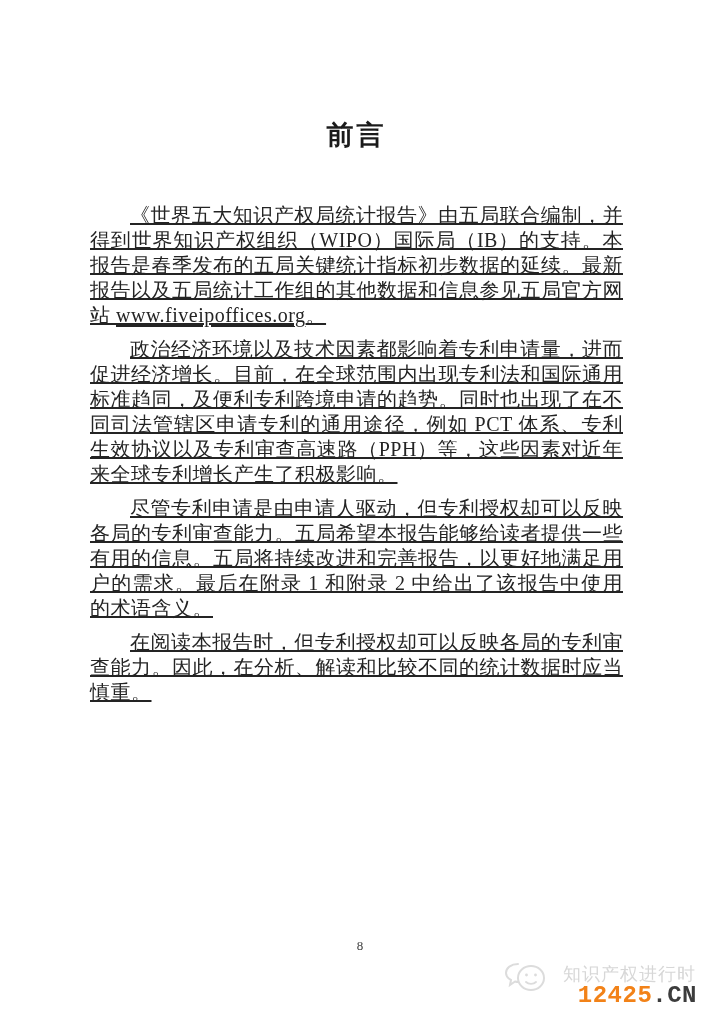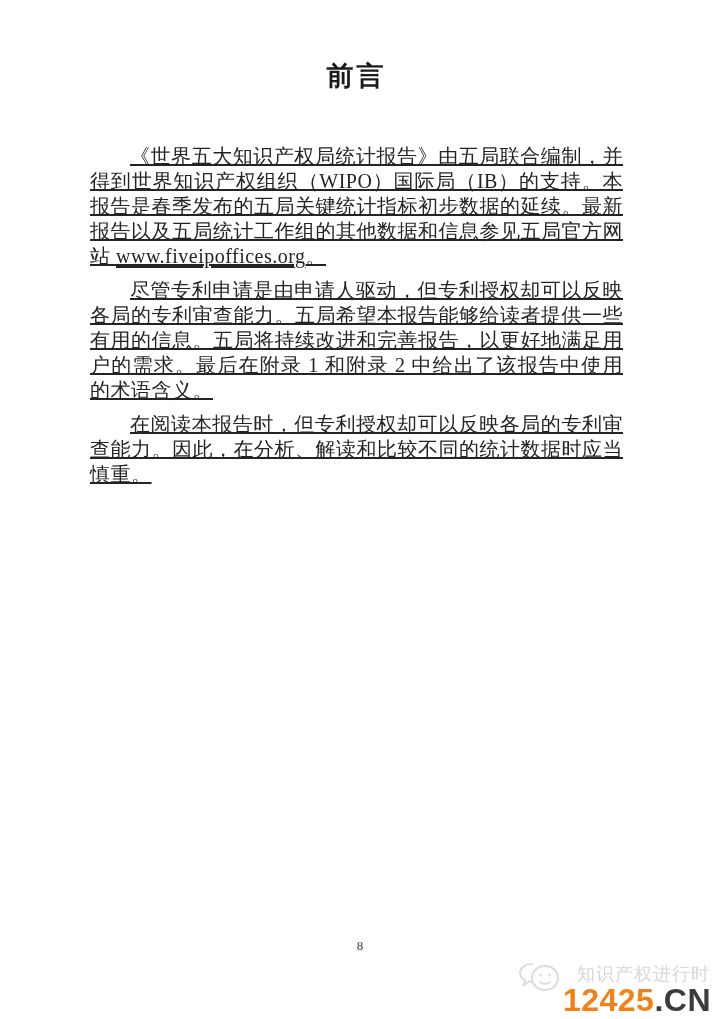--- a/index.html
+++ b/index.html
@@ -16,21 +16,21 @@
     font-family: "Liberation Serif", "DejaVu Serif", serif;
   }
   .content {
     position: absolute;
     left: 90px;
     top: 0;
     width: 533px;
   }
   .doc-title {
     margin: 0;
-    padding-top: 58px;
+    padding-top: 117px;
     padding-bottom: 50px;
     text-align: center;
     font-size: 27px;
     font-weight: bold;
     letter-spacing: 3px;
     color: #1a1a1a;
   }
   .para {
     margin: 0 0 9px 0;
     font-size: 20px;
@@ -51,21 +51,21 @@
     position: absolute;
     left: 0;
     right: 0;
     top: 938px;
     text-align: center;
     font-size: 13px;
     color: #3a3a3a;
   }
   .watermark {
     position: absolute;
-    right: 6px;
+    right: 20px;
     top: 956px;
     width: 200px;
     height: 60px;
     font-family: "Liberation Sans", sans-serif;
   }
   .wm-icon {
     position: absolute;
     left: 4px;
     top: 4px;
   }
@@ -75,35 +75,37 @@
     top: 6px;
     font-size: 18px;
     color: #d7d7d7;
     letter-spacing: 1px;
     white-space: nowrap;
   }
   .wm-url {
     position: absolute;
     right: 3px;
     top: 26px;
-    font-size: 32px;
+    font-size: 24px;
     font-weight: bold;
     white-space: nowrap;
     letter-spacing: 0.5px;
+    font-family: Liberation Mono, monospace;
   }
 </style>
 </head>
 <body>
 
 <div class="page">
 
   <div class="content">
     <h1 class="doc-title">前言</h1>
     <div>
         <p class="para"><span>《世界五大知识产权局统计报告》由五局联合编制，并得到世界知识产权组织（WIPO）国际局（IB）的支持。本报告是春季发布的五局关键统计指标初步数据的延续。最新报告以及五局统计工作组的其他数据和信息参见五局官方网站 </span><a class="doc-link">www.fiveipoffices.org</a><span>。</span></p>
+        <p class="para"><span>政治经济环境以及技术因素都影响着专利申请量，进而促进经济增长。目前，在全球范围内出现专利法和国际通用标准趋同，及便利专利跨境申请的趋势。同时也出现了在不同司法管辖区申请专利的通用途径，例如 PCT 体系、专利生效协议以及专利审查高速路（PPH）等，这些因素对近年来全球专利增长产生了积极影响。</span></p>
         <p class="para"><span>尽管专利申请是由申请人驱动，但专利授权却可以反映各局的专利审查能力。五局希望本报告能够给读者提供一些有用的信息。五局将持续改进和完善报告，以更好地满足用户的需求。最后在附录 1 和附录 2 中给出了该报告中使用的术语含义。</span></p>
         <p class="para"><span>在阅读本报告时，但专利授权却可以反映各局的专利审查能力。因此，在分析、解读和比较不同的统计数据时应当慎重。</span></p>
       </div>
   </div>
 
   <div class="page-number">8</div>
 
   <div class="watermark">
     <span class="wm-icon">
       <svg width="48" height="36" viewBox="0 0 48 36" fill="none" xmlns="http://www.w3.org/2000/svg">

